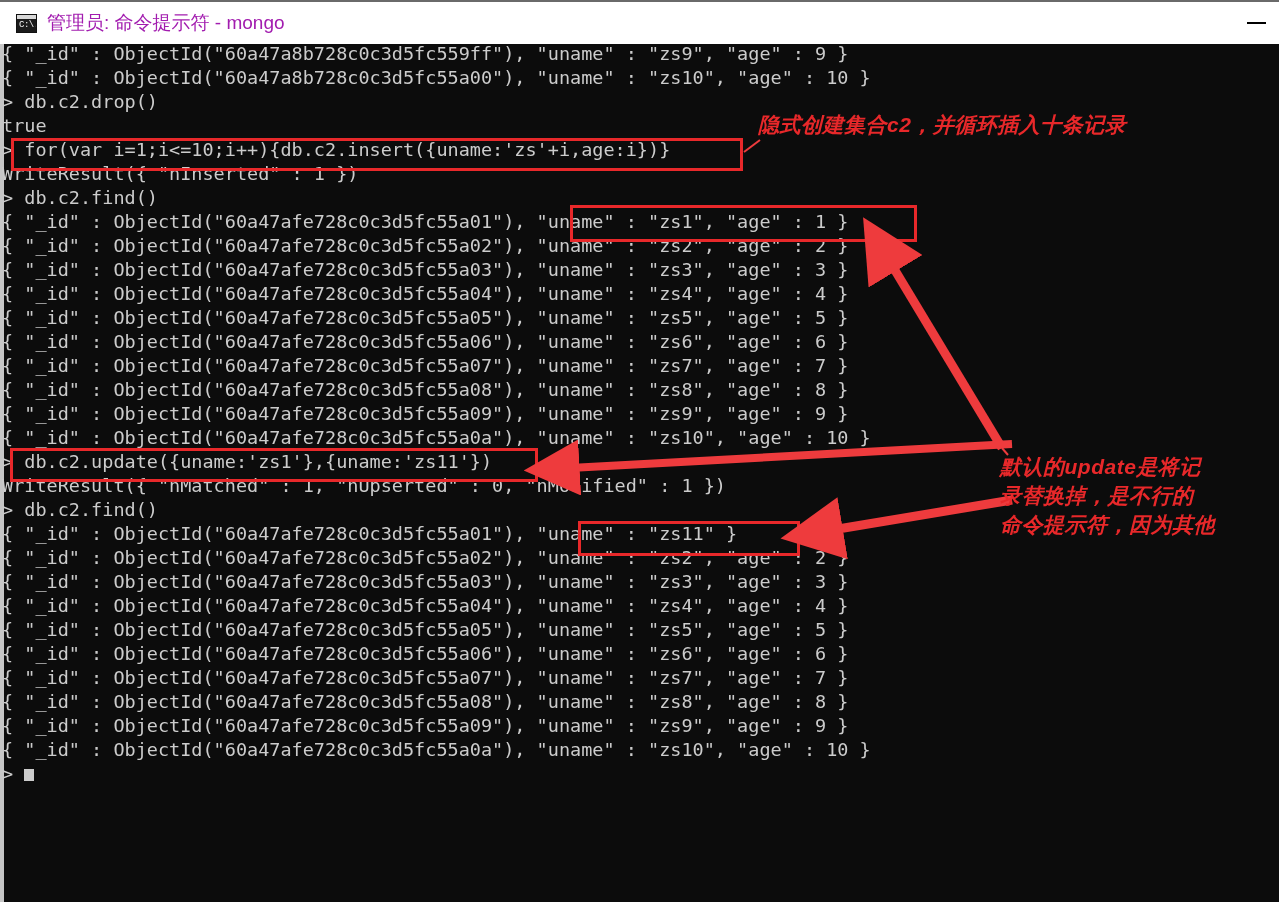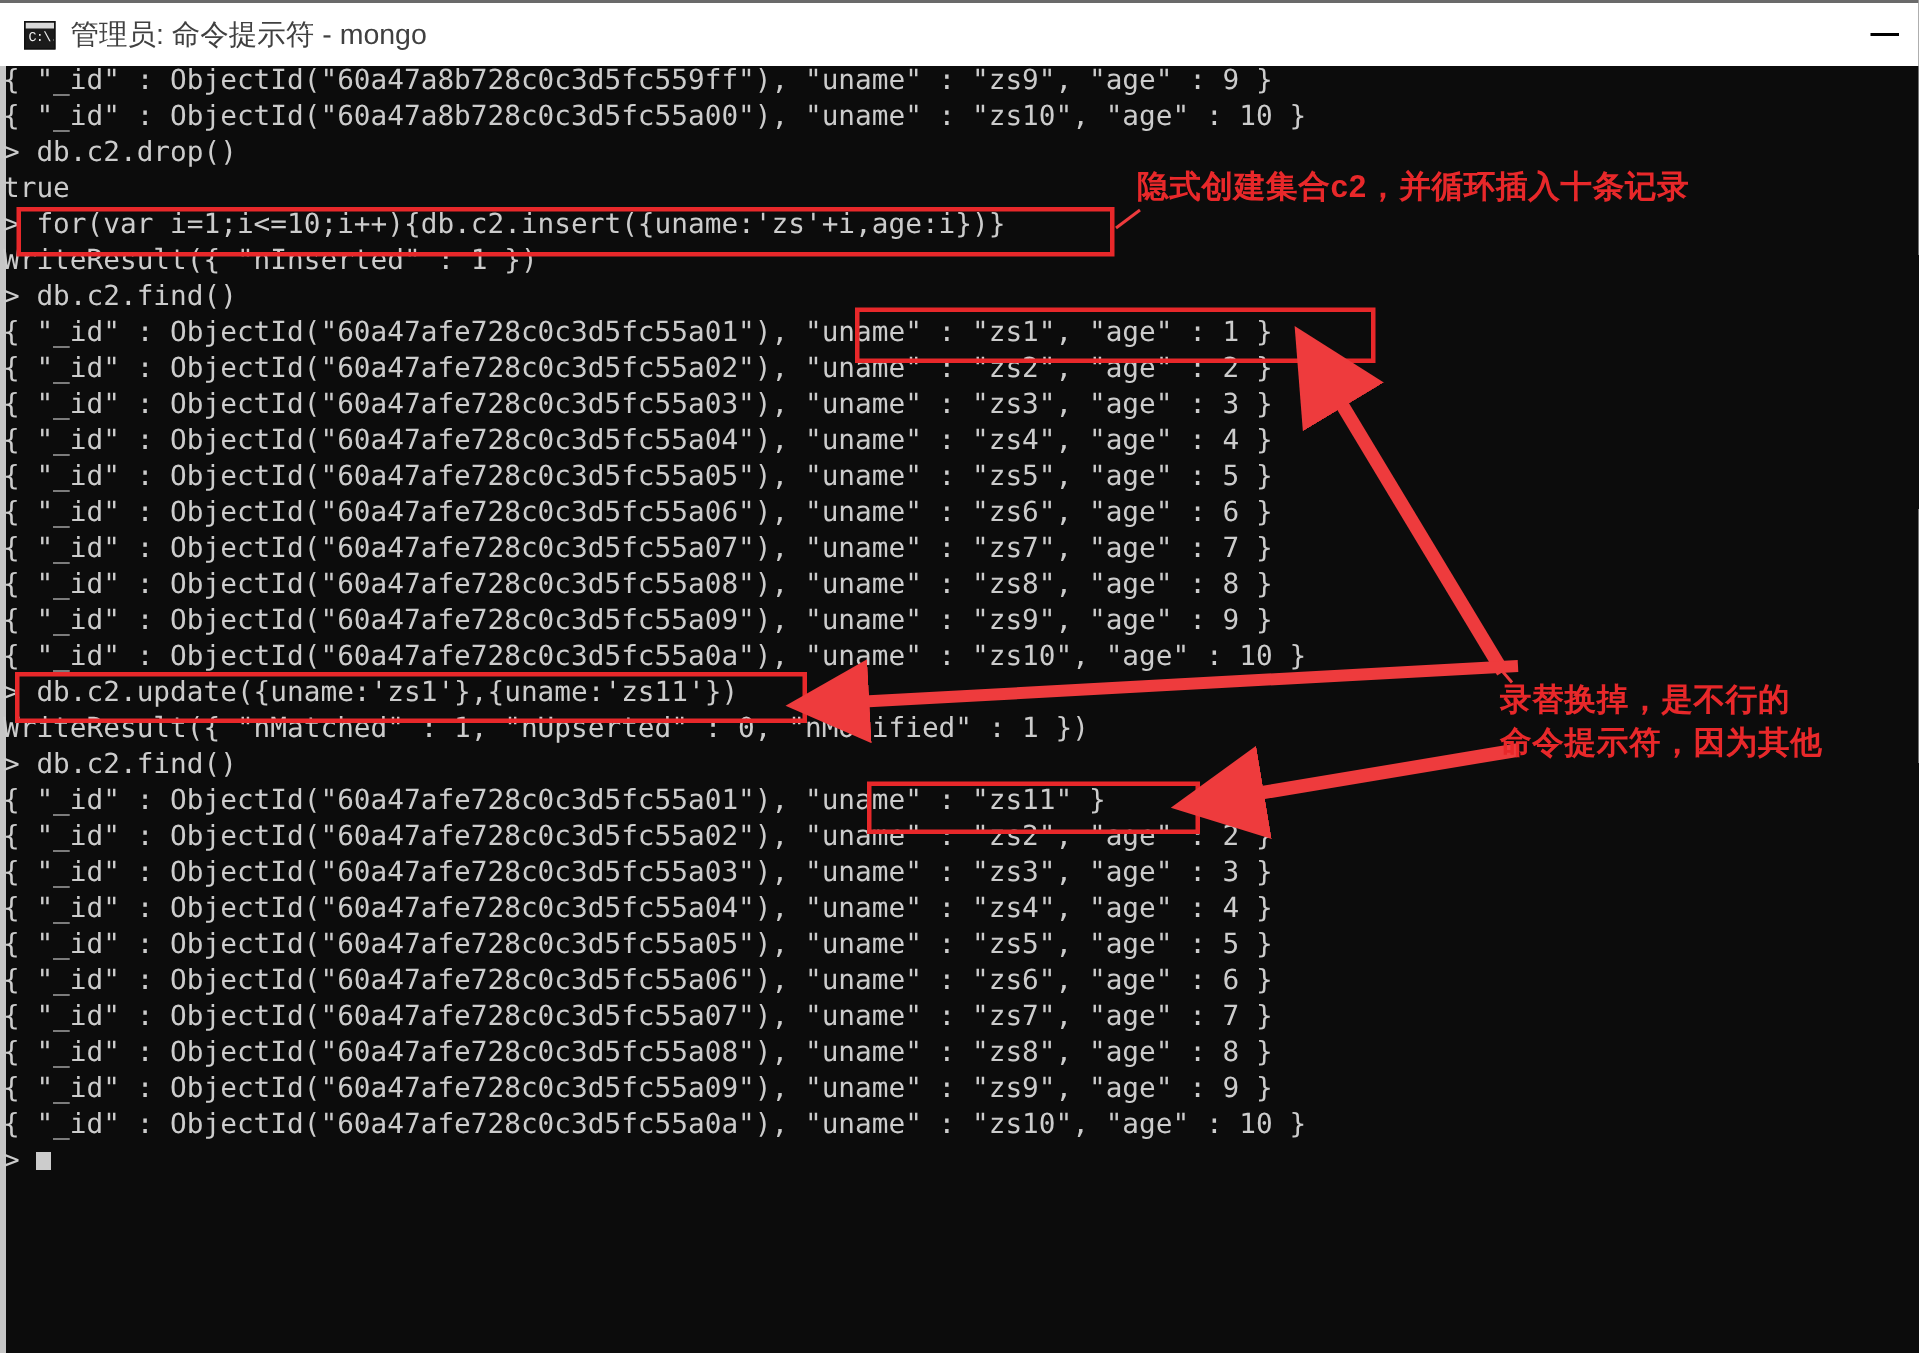--- a/index.html
+++ b/index.html
@@ -47,21 +47,21 @@
     color: #f2f2f2;
     font-family: "Liberation Mono", monospace;
     font-size: 9px;
     line-height: 10px;
     letter-spacing: -0.5px;
     white-space: nowrap;
   }
   .title-text {
     margin-left: 10px;
     font-size: 19px;
-    color: #404040;
+    color: #a21caf;
     font-family: "Liberation Sans", sans-serif;
     white-space: nowrap;
     letter-spacing: 0px;
   }
   .win-buttons {
     margin-left: auto;
     display: flex;
     align-items: center;
     height: 44px;
   }
@@ -111,20 +111,21 @@
     width: 10px; height: 12px;
     background: #cccccc;
     vertical-align: -1px;
   }
   
   .overlay {
     position: absolute;
     left: 0; top: 0;
     width: 1104px; height: 902px;
     pointer-events: none;
+    font-style: italic;
   }
   .redbox {
     position: absolute;
     border: 3px solid #e8282a;
     box-sizing: border-box;
     background: transparent;
   }
   .note {
     position: absolute;
     color: #e8282a;
@@ -189,15 +190,15 @@
 
       <line x1="1002" y1="448" x2="1008" y2="455" stroke="#ee3b3d" stroke-width="2"></line>
 
       <line x1="1012" y1="444" x2="570" y2="468" stroke="#ee3b3d" stroke-width="8" marker-end="url(#ah)"></line>
 
       <line x1="1012" y1="500" x2="832" y2="530" stroke="#ee3b3d" stroke-width="9" marker-end="url(#ah)"></line>
     </svg>
 
     <div class="note note-top" style="left:758px; top:112px;">隐式创建集合c2，并循环插入十条记录</div>
 
-    <div class="note note-right" style="left:1000px; top:452px;" id="note-right"><div>录替换掉，是不行的</div><div>命令提示符，因为其他</div></div>
+    <div class="note note-right" style="left:1000px; top:452px;" id="note-right"><div>默认的update是将记</div><div>录替换掉，是不行的</div><div>命令提示符，因为其他</div></div>
   </div>
 </div>
 
 </body></html>

